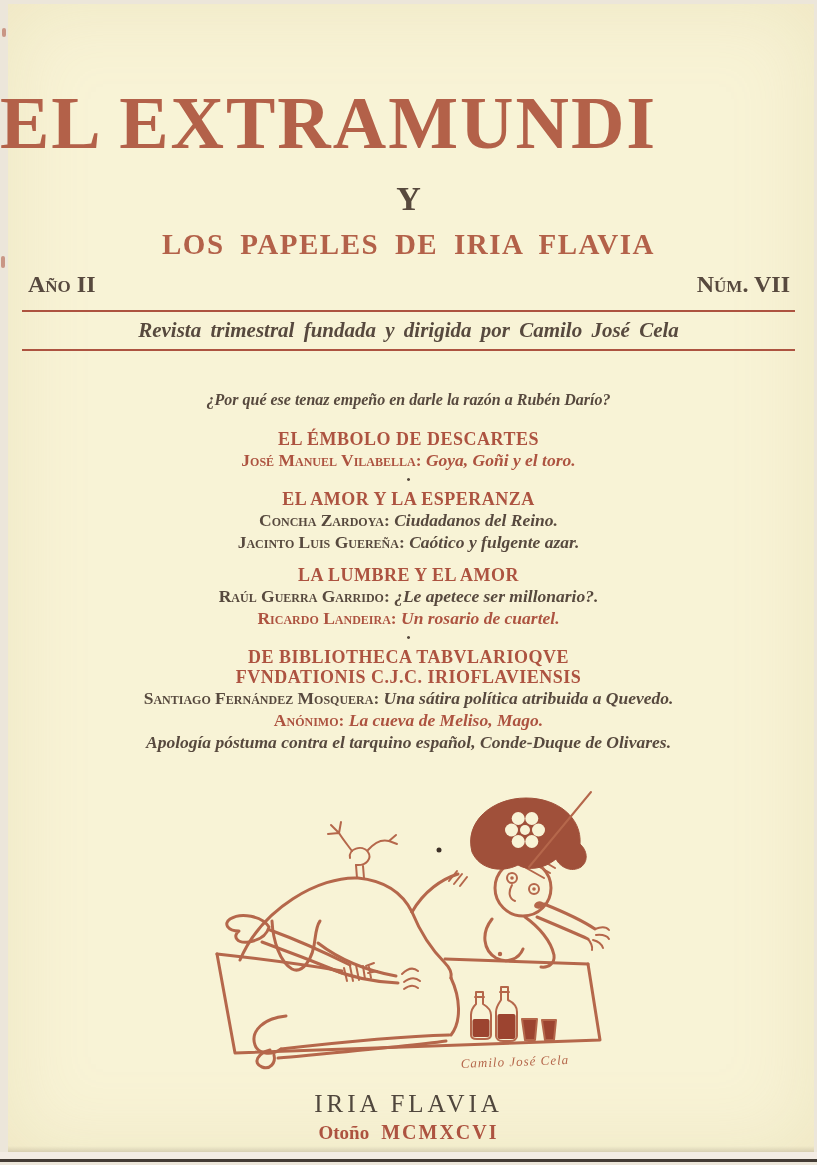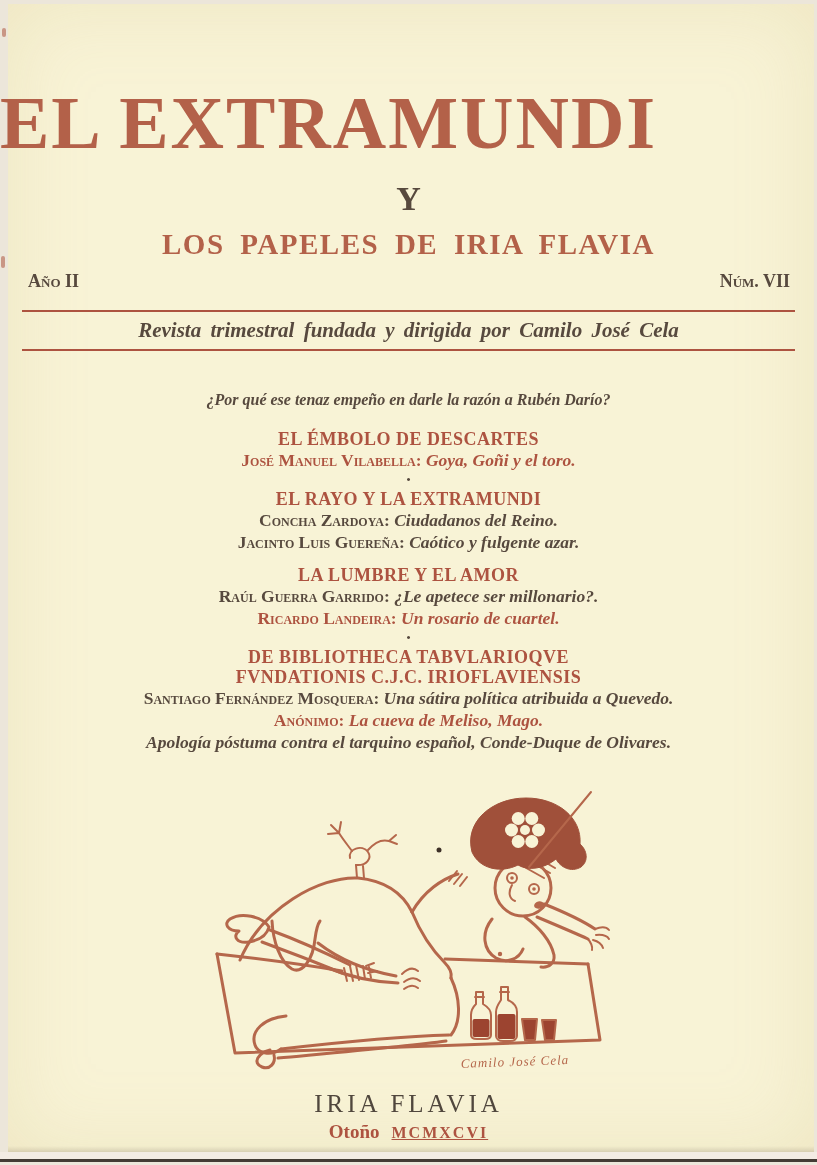--- a/index.html
+++ b/index.html
@@ -33,21 +33,21 @@
     font-size:34px;font-weight:bold;color:var(--ink-color,#57493e);
   }
   .papeles{
     position:absolute;left:0;top:228px;width:100%;text-align:center;
     font-size:29px;font-weight:bold;letter-spacing:1.5px;word-spacing:7px;
     color:var(--title-color,#b36149);
   }
   .issue-row{
     position:absolute;left:28px;top:271px;width:762px;
     display:flex;justify-content:space-between;
-    font-size:18px;font-weight:bold;font-variant:small-caps;
+    font-size:24px;font-weight:bold;font-variant:small-caps;
     color:var(--ink-color,#57493e);
   }
   .rule{position:absolute;left:22px;width:773px;height:2px;background:var(--accent-color,#ad5340);}
   .rule1{top:310px;} .rule2{top:349px;}
   .tagline{
     position:absolute;left:0;top:318px;width:100%;text-align:center;
     font-size:21px;font-style:italic;font-weight:bold;word-spacing:4px;
     color:var(--ink-color,#57493e);
   }
 
@@ -81,21 +81,21 @@
   
   .place{
     position:absolute;left:0;top:1090px;width:100%;text-align:center;
     font-size:25px;letter-spacing:4px;color:#50473d;
   }
   .season-line{
     position:absolute;left:0;top:1121px;width:100%;text-align:center;
     color:var(--accent-color,#ad5340);
   }
   .season{font-size:19px;font-weight:bold;text-align:right;}
-  .year-roman{font-size:16px;font-weight:bold;letter-spacing:2px;margin-left:8px;text-decoration:underline;}
+  .year-roman{font-size:20px;font-weight:bold;letter-spacing:2px;margin-left:8px;}
 </style>
 </head>
 <body>
 
 <div class="paper"></div>
 <div class="edge-speck speck1"></div>
 <div class="edge-speck speck2"></div>
 
 <div class="title">EL EXTRAMUNDI</div>
 <div class="conjunction">Y</div>
@@ -113,21 +113,21 @@
 <div class="toc">
   <div class="epigraph">¿Por qué ese tenaz empeño en darle la razón a Rubén Darío?</div>
 
   <div class="toc-heading">EL ÉMBOLO DE DESCARTES</div>
   <div class="entry accent">
     <span class="author">José Manuel Vilabella:</span>
     <span class="work">Goya, Goñi y el toro.</span>
   </div>
   <div class="sep">•</div>
 
-  <div class="toc-heading">EL RAYO Y LA EXTRAMUNDI</div>
+  <div class="toc-heading">EL AMOR Y LA ESPERANZA</div>
   <div class="entry ink">
     <span class="author">Concha Zardoya:</span>
     <span class="work">Ciudadanos del Reino.</span>
   </div>
   <div class="entry ink">
     <span class="author">Jacinto Luis Guereña:</span>
     <span class="work">Caótico y fulgente azar.</span>
   </div>
 
   <div class="toc-heading mt">LA LUMBRE Y EL AMOR</div>

